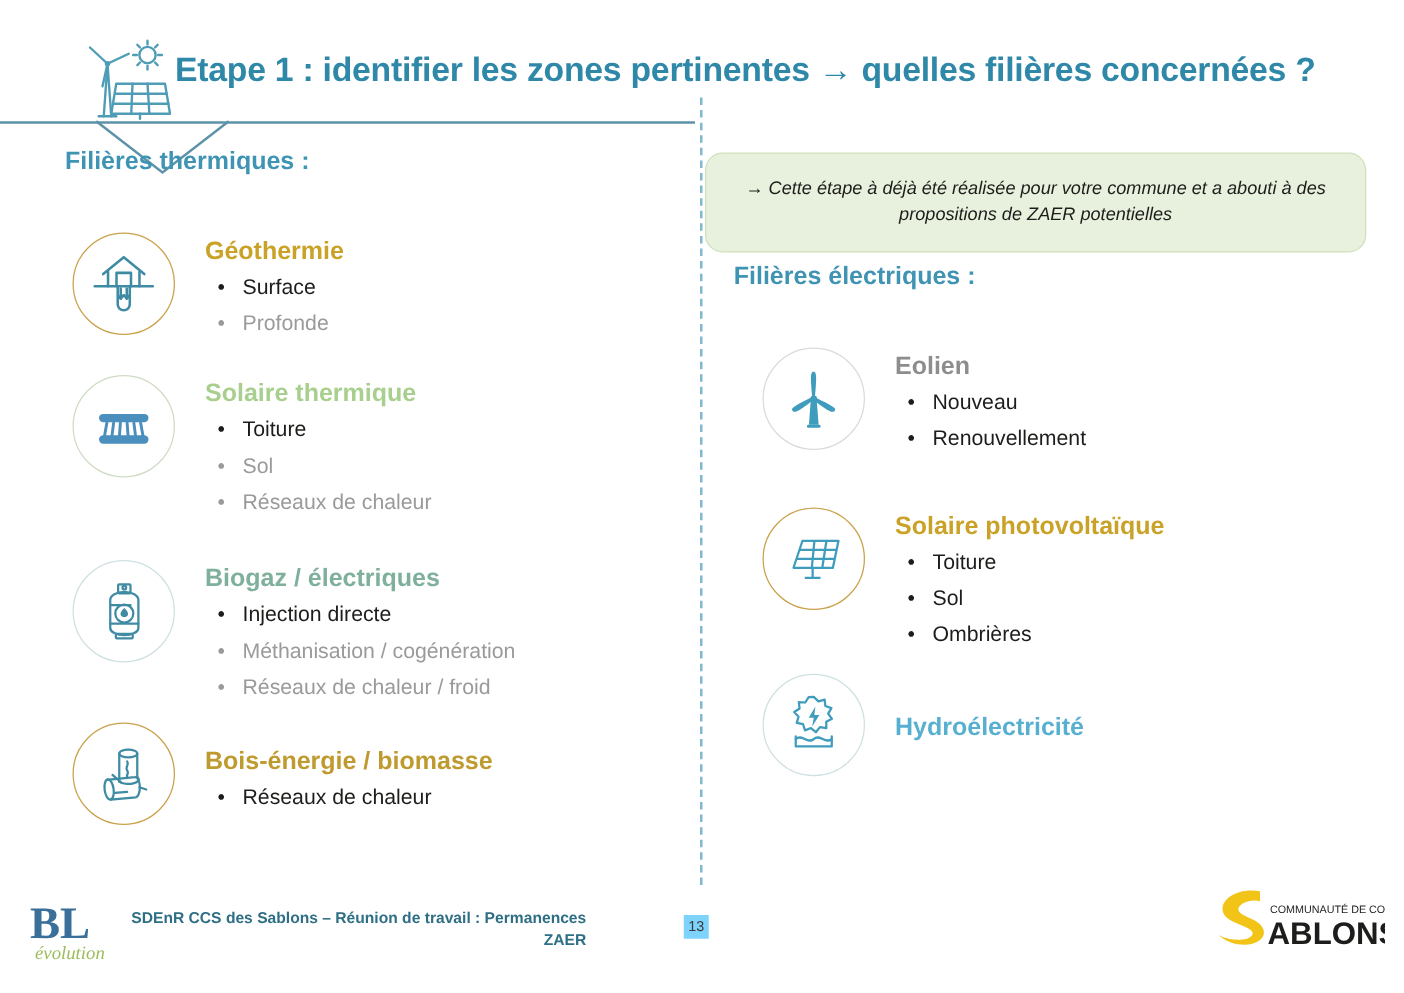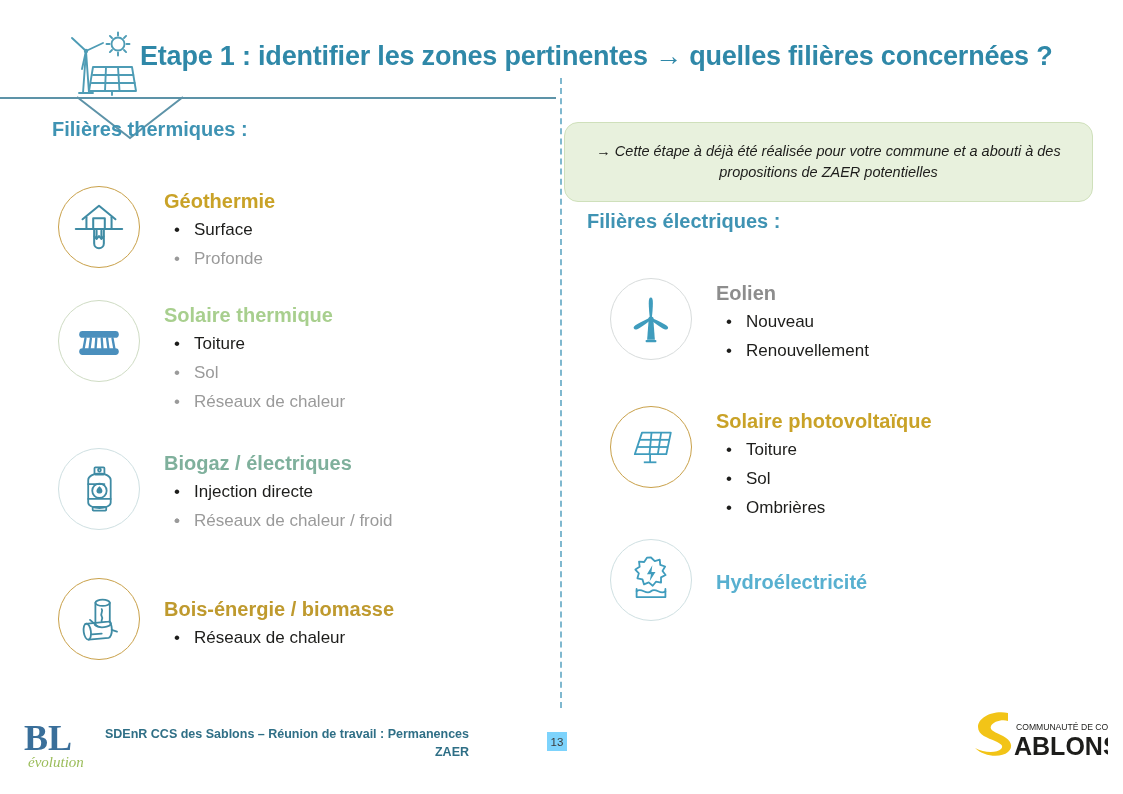--- a/index.html
+++ b/index.html
@@ -217,21 +217,21 @@
           <rect x="23" y="50" width="15" height="4" rx="1"></rect>
           <circle cx="30.5" cy="32" r="8"></circle>
           <path d="M30.5 27 c 3.2 3 4 5 2.8 7 c -0.9 1.5 -4.7 1.5 -5.6 0 c -1.2 -2 -0.4 -4 2.8 -7 Z" fill="#3f8ba4" stroke="none"></path>
         </g>
       </svg>
     </div>
     <div class="body">
       <div class="f-title t-mgreen">Biogaz / électriques</div>
       <ul class="items">
         <li class="it-black"><span class="dot">•</span><span>Injection directe</span></li>
-        <li class="it-grey"><span class="dot">•</span></li>
+        <li class="it-grey"><span class="dot">•</span><span>Méthanisation / cogénération</span></li>
         <li class="it-grey"><span class="dot">•</span><span>Réseaux de chaleur / froid</span></li>
       </ul>
     </div>
   </div>
 
   <div class="row" style="left:58px;top:578px;">
     <div class="badge badge-gold">
       <svg viewBox="0 0 60 60" width="54" height="54">
         <g fill="none" stroke="#3f8ba4" stroke-width="2" stroke-linecap="round" stroke-linejoin="round">
           <ellipse cx="34" cy="12" rx="8" ry="3.5"></ellipse>

